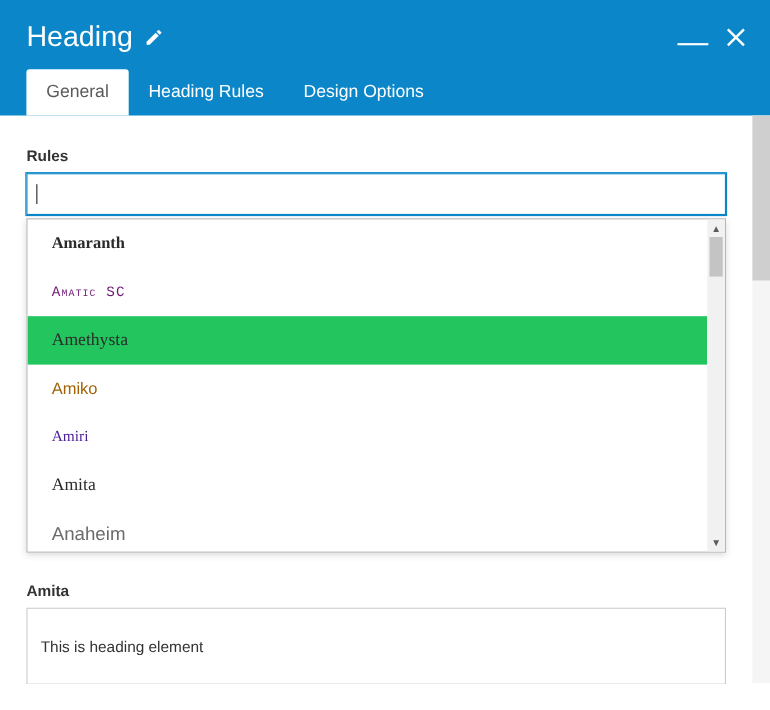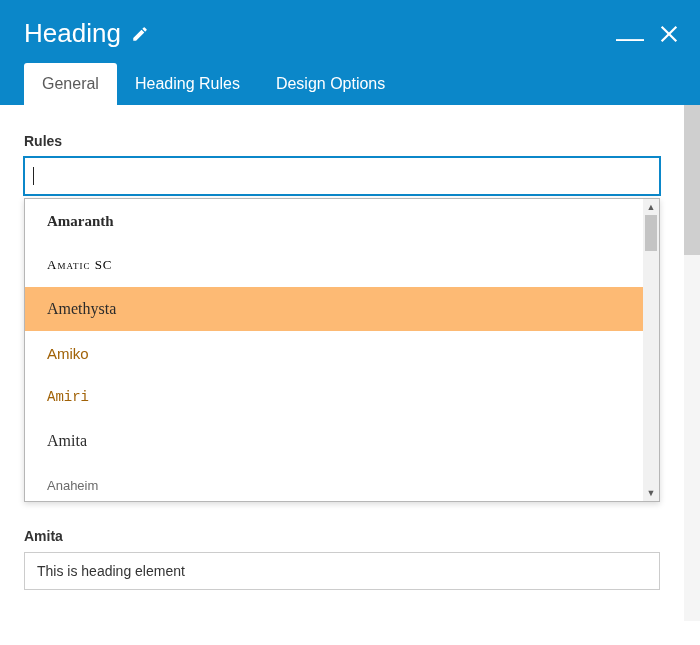--- a/index.html
+++ b/index.html
@@ -74,42 +74,42 @@
   }
   .option {
     padding: 0 22px;
     height: 44px;
     display: flex;
     align-items: center;
     font-size: 15px;
     color: #333;
     cursor: pointer;
   }
-  .option.highlight { background: #fdba74; }
+  .option.highlight { background: #22c55e; }
   .opt-amaranth { font-family: Georgia, serif; font-weight: 600; color: #2b2b2b; }
-  .opt-amatic { font-family: Liberation Serif, serif; font-variant: small-caps; letter-spacing: 1px; color: #000000; font-size: 13px; text-align: center; }
+  .opt-amatic { font-family: Liberation Mono, monospace; font-variant: small-caps; letter-spacing: 1px; color: #701a75; font-size: 13px; text-align: center; }
   .opt-amethysta { font-family: Georgia, serif; color: #2b2b2b; font-size: 16px; }
   .opt-amiko { font-family: Arial, sans-serif; color: #a16207; }
-  .opt-amiri { font-family: Liberation Mono, monospace; color: #a16207; font-size: 14px; }
+  .opt-amiri { font-family: Liberation Serif, serif; color: #4c1d95; font-size: 14px; }
   .opt-amita { font-family: Liberation Serif, serif; color: #2b2b2b; font-size: 16px; }
-  .opt-anaheim { font-family: Arial, sans-serif; color: #6b6b6b; font-size: 13px; }
+  .opt-anaheim { font-family: Arial, sans-serif; color: #6b6b6b; font-size: 17px; }
 
   .dropdown-scroll {
     position: absolute; top:0; right:0; bottom:0; width:16px;
     background: #f1f1f1;
     display:flex; flex-direction:column; justify-content:space-between; align-items:center;
   }
   .arrow { font-size: 9px; color:#5b5b5b; line-height:16px; cursor:pointer; user-select:none; }
   .thumb { position:absolute; top:16px; right:2px; width:12px; height:36px; background:#c4c4c4; }
 
   .text-section { margin-top: 26px; }
   .text-input {
     width: 100%;
     border: 1px solid #ccc;
-    padding: 10px 12px;
+    padding: 26px 12px;
     font-size: 14px;
     color: #333;
     outline: none;
   }
 
   .page-scroll {
     position:absolute; top:0; right:0; bottom:0; width:16px;
     background:#f5f5f5;
     display:flex; flex-direction:column; align-items:center;
   }

